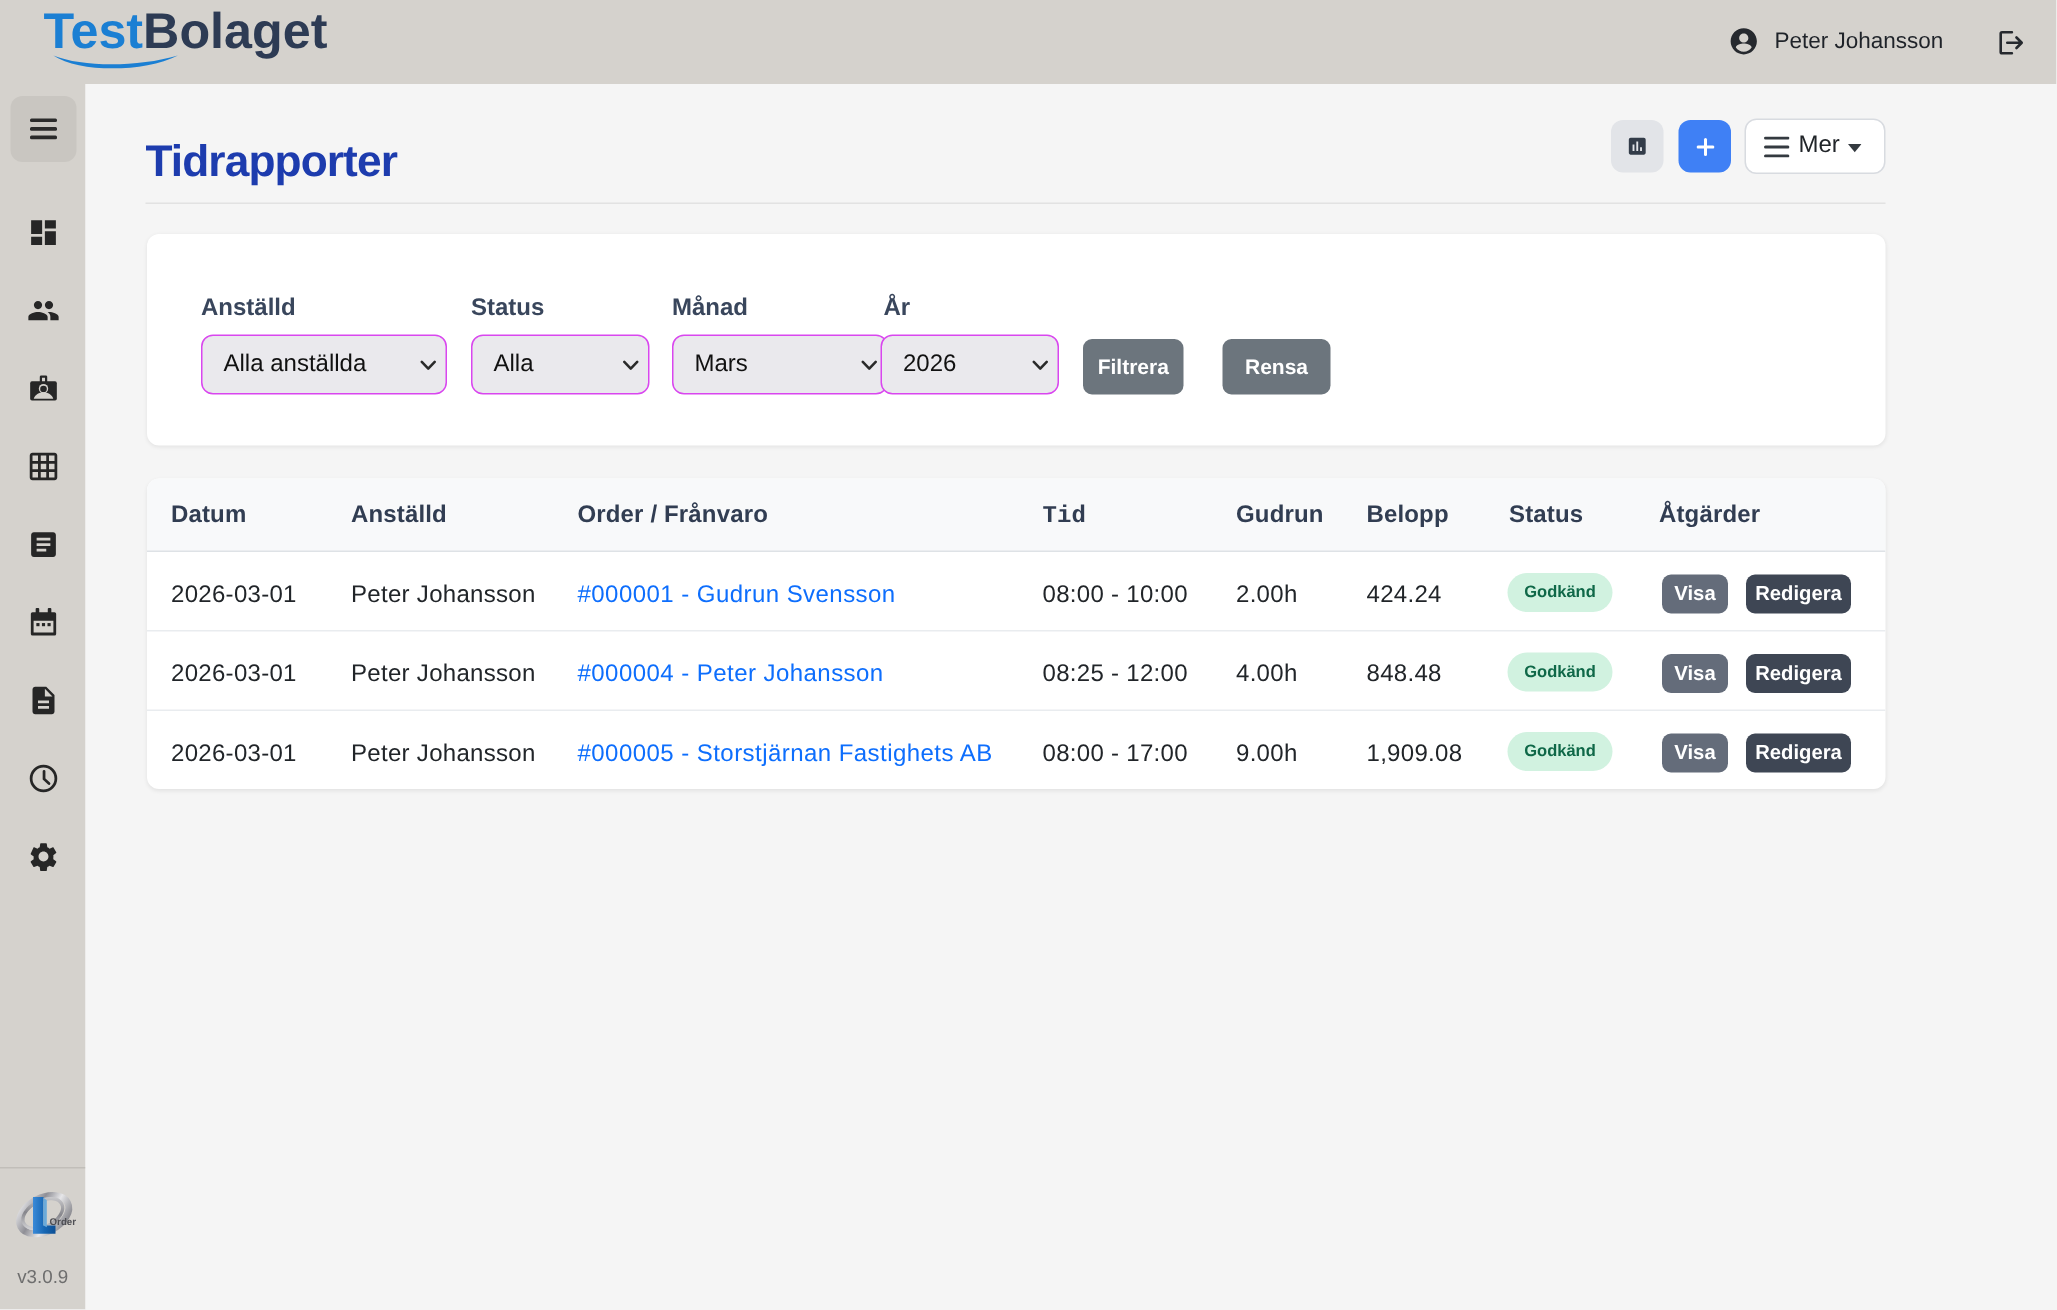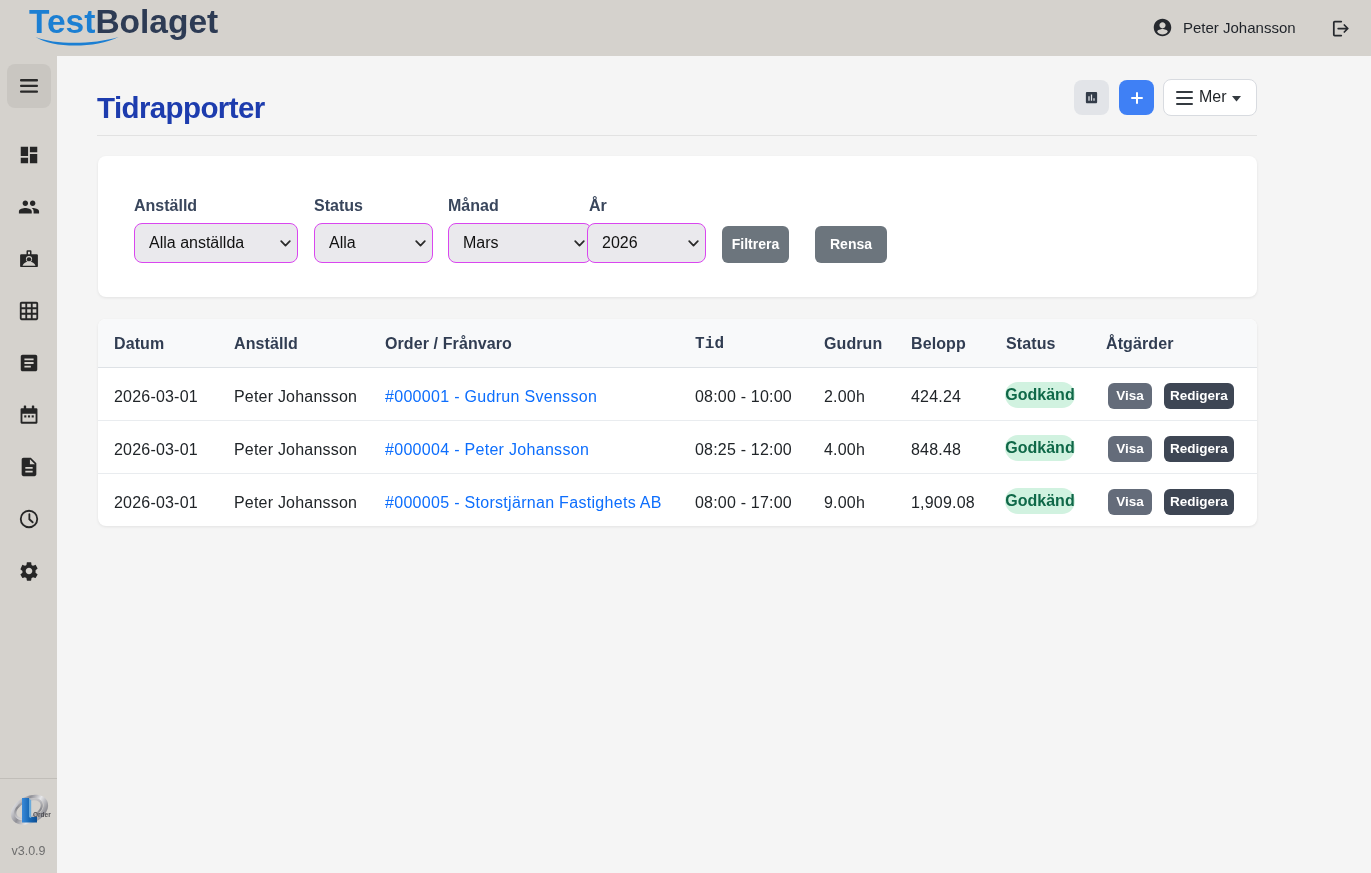--- a/index.html
+++ b/index.html
@@ -42,21 +42,21 @@
   .fsel .chev { position:absolute; right:6px; top:16px; }
   .fbtn { position:absolute; top:70px; height:37px; border-radius:6px; background:#6c757d; color:#fff; font-size:14px; font-weight:bold; text-align:center; line-height:37px; }
 
   
   #table-card { position:absolute; left:41px; top:263px; width:1159px; height:207px; background:#fff; border-radius:8px; box-shadow:0 1px 3px rgba(0,0,0,.08); overflow:hidden; }
   .thead { position:absolute; left:0; top:0; width:1159px; height:49px; background:#f8f9fa; border-bottom:1px solid #dee2e6; }
   .th { position:absolute; top:16px; font-size:16px; font-weight:bold; color:#313d52; letter-spacing:0.1px; }
   .row { position:absolute; left:0; width:1159px; height:52px; border-bottom:1px solid #e9ecef; }
   .cell { position:absolute; top:19px; font-size:16px; color:#212529; letter-spacing:0.2px; }
   .link { color:#0d6efd; letter-spacing:0.3px; }
-  .badge { position:absolute; top:13px; height:26px; border-radius:13px; background:#d1f2e0; color:#0f6848; font-size:16px; font-weight:bold; text-align:center; line-height:26px; }
+  .badge { position:absolute; top:13px; height:26px; border-radius:13px; background:#d1f2e0; color:#0f6848; font-size:11px; font-weight:bold; text-align:center; line-height:26px; }
   .btn-visa { position:absolute; top:14px; width:44px; height:26px; background:#646c7a; border-radius:6px; color:#fff; font-size:13.5px; font-weight:bold; text-align:center; line-height:26px; }
   .btn-red { position:absolute; top:14px; width:70px; height:26px; background:#3e4654; border-radius:6px; color:#fff; font-size:13.5px; font-weight:bold; text-align:center; line-height:26px; }
 </style>
 </head>
 <body>
 
 <div id="header">
   <div id="logo"><span class="t1">Test</span><span class="t2">Bolaget</span>
     <svg style="position:absolute;left:3px;top:33px;" width="92" height="12" viewBox="0 0 94 13">
       <path d="M1 1 C 22 9.5, 62 9.5, 91 1 C 66 13.5, 20 13.5, 1 1 Z" fill="#1b7fd3"></path>

